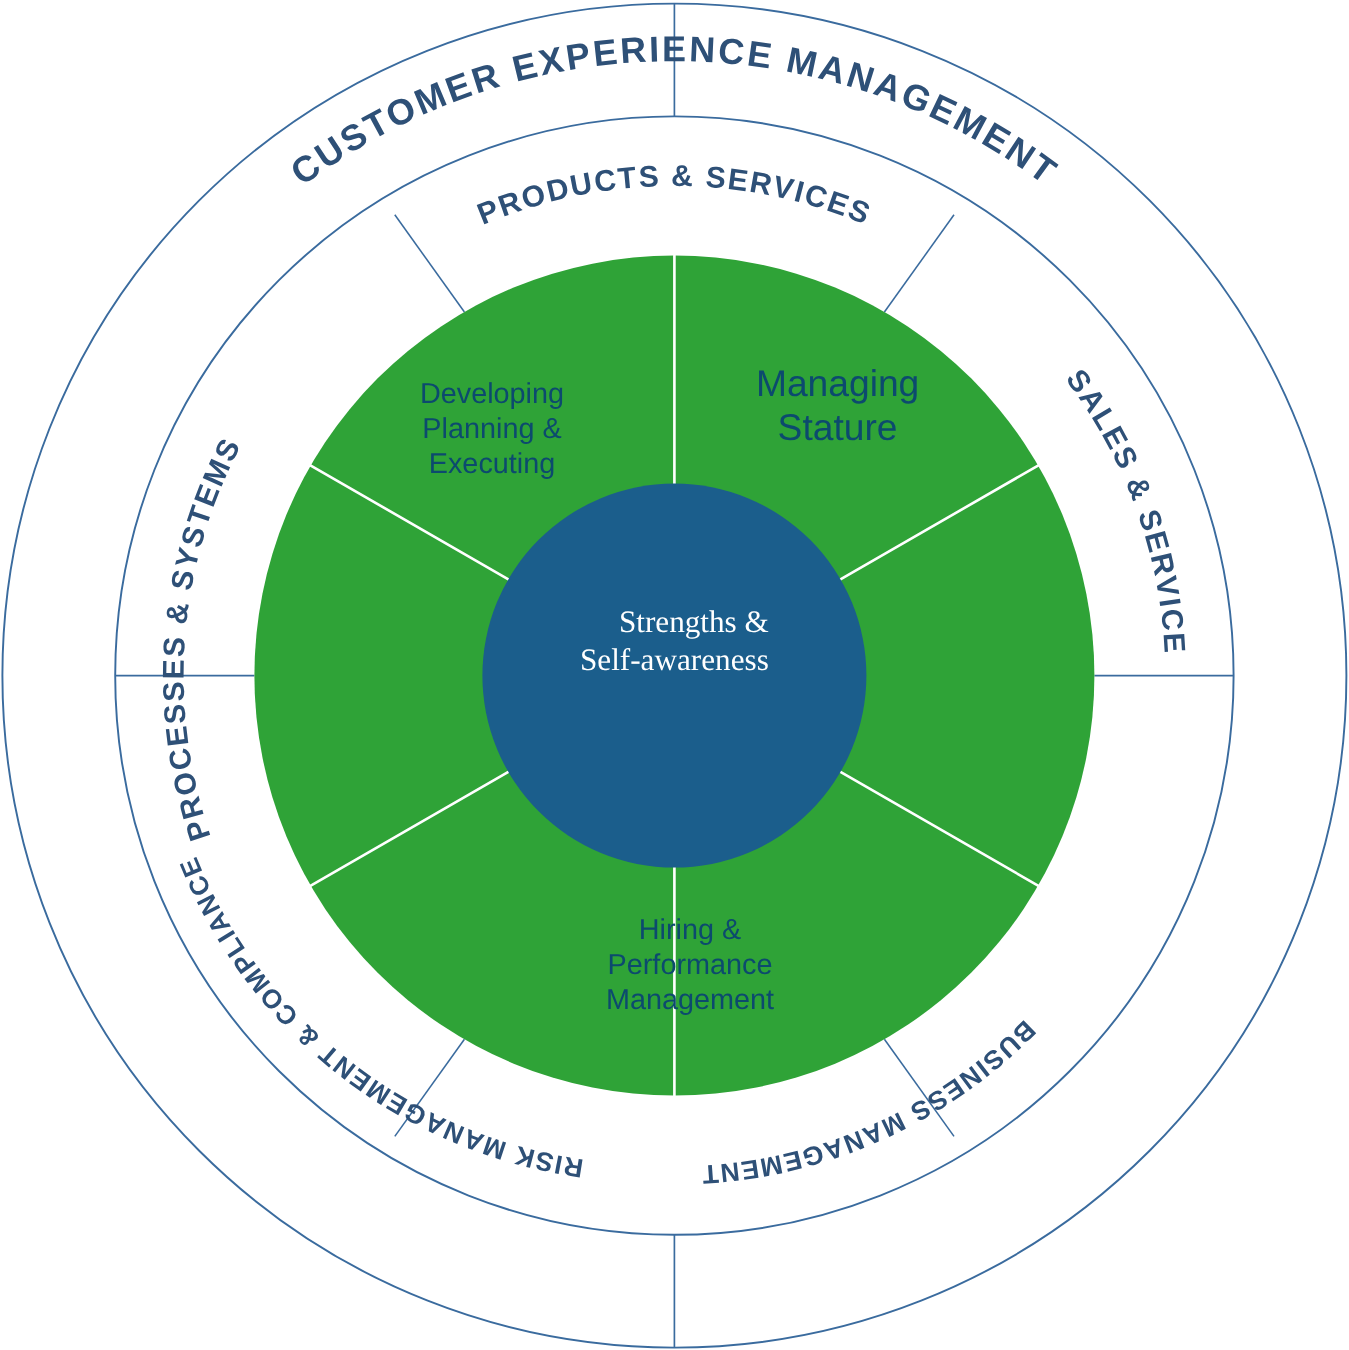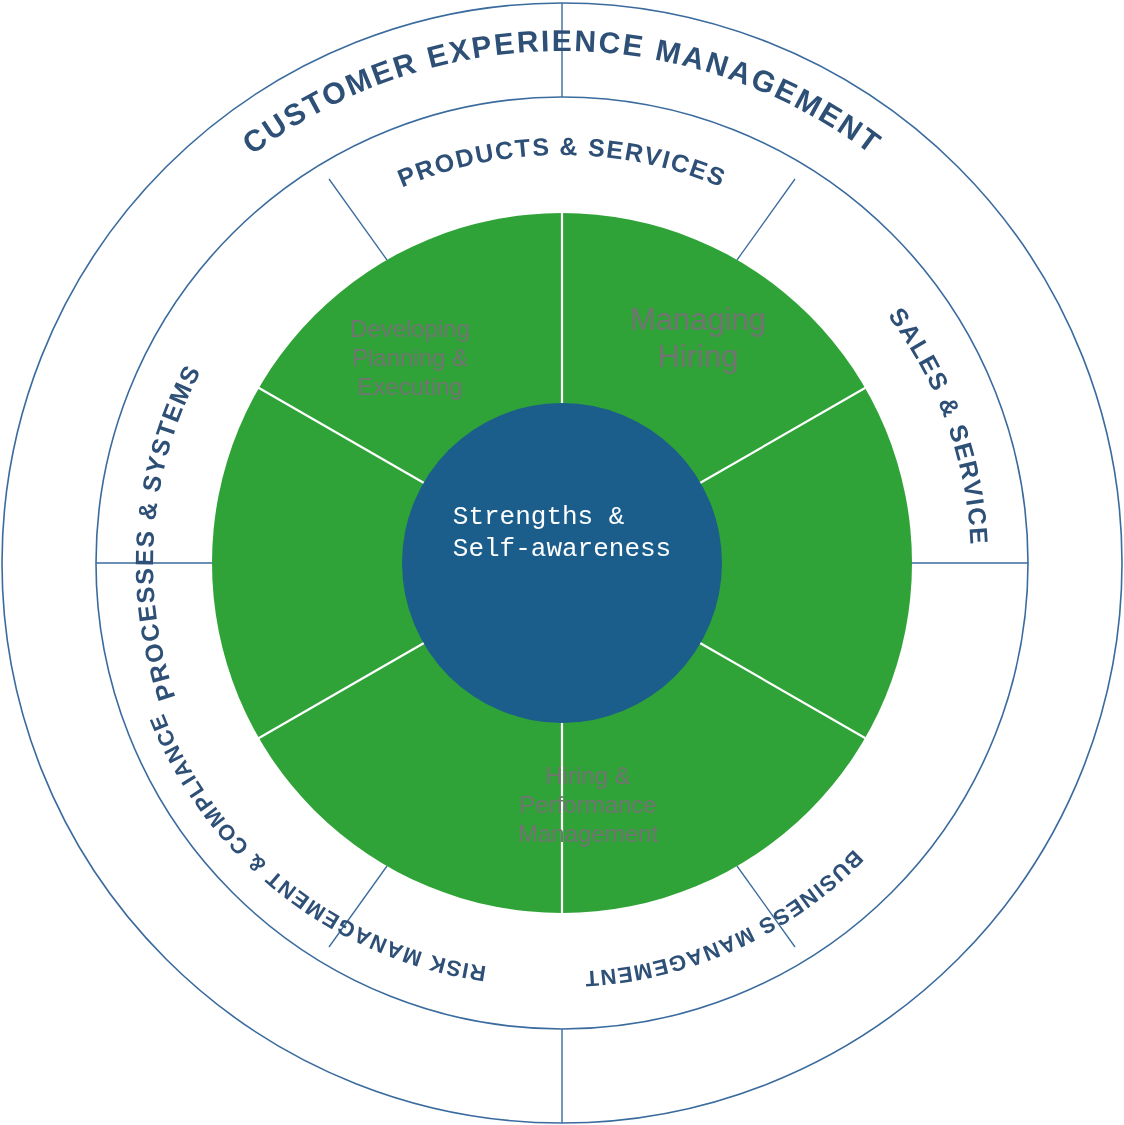--- a/index.html
+++ b/index.html
@@ -5,28 +5,28 @@
   html,body{margin:0;padding:0;background:#ffffff;}
   body{width:1124px;height:1125px;overflow:hidden;
        font-family:"Liberation Sans", sans-serif;}
   #stage{position:relative;width:1124px;height:1125px;}
   svg#wheel{position:absolute;left:0;top:0;width:1124px;height:1125px;display:block;}
   .ringLabel{font-family:"Liberation Sans", sans-serif;font-weight:bold;
              fill:#2E5077;letter-spacing:1.2px;}
   .outerLabel{font-size:30px;letter-spacing:2.2px;}
   .midLabel{font-size:25px;letter-spacing:1.6px;}
   .midLabelSm{font-size:22px;letter-spacing:1.3px;}
-  .wedgeText{position:absolute;color:#737373;text-align:center;
+  .wedgeText{position:absolute;color:#0c4a6e;text-align:center;
              font-family:"Liberation Sans", sans-serif;line-height:1.20;
              transform:translate(-50%,-50%);white-space:pre-line;}
   .wSmall{font-size:24px;}
   .wBig{font-size:31px;}
-  .coreText{position:absolute;color:#ffffff;text-align:left;font-size:26px;
+  .coreText{position:absolute;color:#ffffff;text-align:right;font-size:26px;
             line-height:1.22;white-space:pre-line;transform:translate(-50%,-50%);
-            font-family:Liberation Mono, monospace;}
+            font-family:Liberation Serif, serif;}
 </style>
 </head>
 <body>
 
 <div id="stage">
 
   <svg id="wheel" viewBox="0 0 1124 1125">
     <defs>
 
       <path id="arcOuter" d="M 562,563 m -512,0 a 512,512 0 0 1 1024,0" fill="none"></path>
@@ -102,24 +102,24 @@
     <text class="ringLabel midLabelSm">
       <textPath href="#arcRisk" startOffset="52%" text-anchor="middle">RISK MANAGEMENT &amp; COMPLIANCE</textPath>
     </text>
 
     <text class="ringLabel midLabel">
       <textPath href="#arcProcess" startOffset="55%" text-anchor="middle">PROCESSES &amp; SYSTEMS</textPath>
     </text>
   </svg>
 
   <div class="wedgeText wBig" style="left:698px;top:338px;">Managing
-Hiring</div>
+Stature</div>
 
 
-  <div class="wedgeText wSmall" style="left:588px;top:805px;">Hiring &amp;
+  <div class="wedgeText wSmall" style="left:575px;top:805px;">Hiring &amp;
 Performance
 Management</div>
 
 
   <div class="wedgeText wSmall" style="left:410px;top:358px;">Developing
 Planning &amp;
 Executing</div>
 
   <div class="coreText" style="left:562px;top:534px;">Strengths &amp;
 Self-awareness</div>

